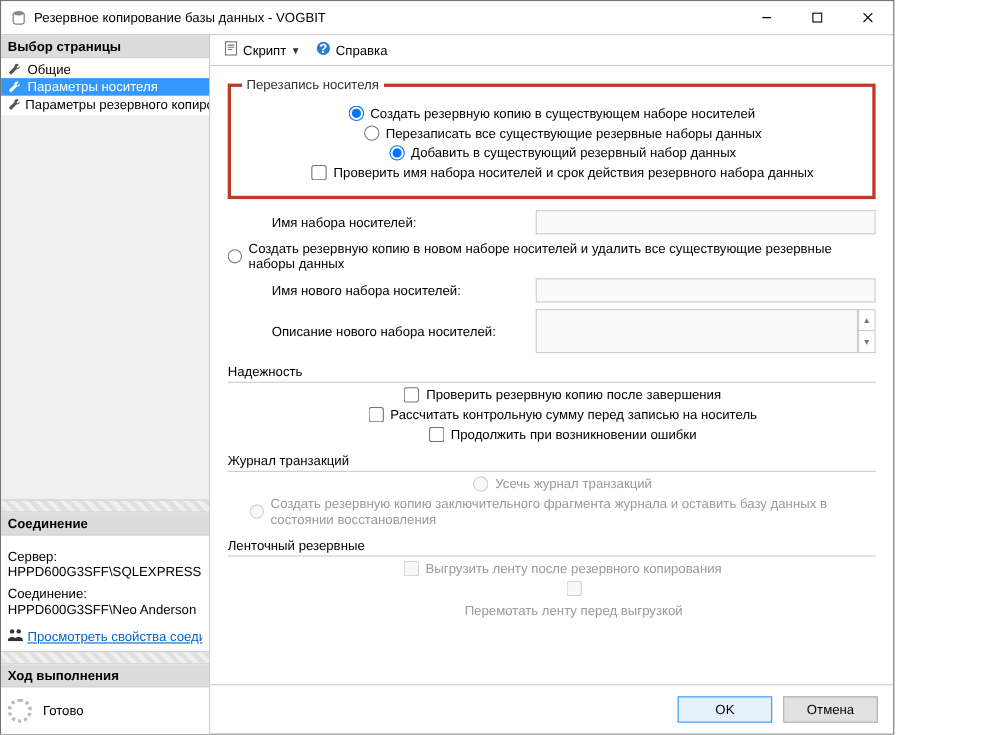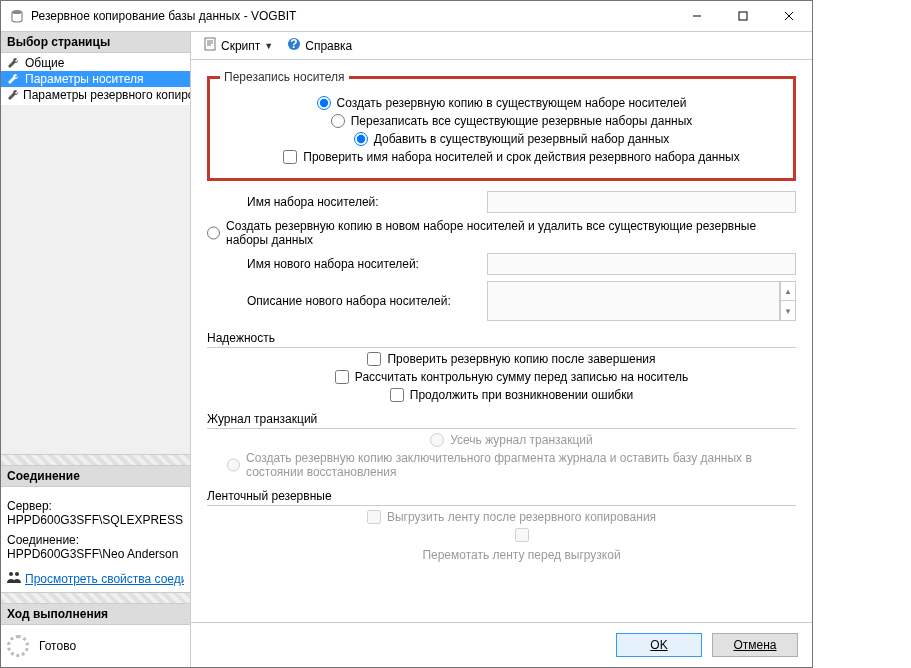--- a/index.html
+++ b/index.html
@@ -38,21 +38,21 @@
 .row { display: flex; align-items: center; margin: 4px 0; gap: 6px; justify-content: center; }
 .row.indent1 { margin-left: 20px; }
 .row.indent2 { margin-left: 40px; flex-direction: column; }
 .row.disabled { color: #9a9a9a; }
 .field-row { display: flex; align-items: center; margin: 6px 0 6px 40px; gap: 10px; }
 .field-row .flabel { width: 230px; }
 .field-row input[type=text], .field-row textarea { flex: 1; border: 1px solid #ccc; background: #fafafa; height: 22px; padding: 2px 4px; }
 .field-row textarea { height: 40px; resize: none; }
 .group-label { margin: 10px 0 4px 0; border-bottom: 1px solid #ccc; padding-bottom: 2px; }
 .footer { border-top: 1px solid #ccc; padding: 10px 14px; display: flex; justify-content: flex-end; gap: 10px; }
-.btn { min-width: 86px; height: 24px; border: 1px solid #adadad; background: #e1e1e1; display: flex; align-items: center; justify-content: center; cursor: default; text-decoration: underline; }
+.btn { min-width: 86px; height: 24px; border: 1px solid #adadad; background: #e1e1e1; display: flex; align-items: center; justify-content: center; cursor: default; }
 .btn.primary { border: 1px solid #3399ff; background:#e5f1fb; }
 input[type=radio], input[type=checkbox] { margin: 0; width: 14px; height: 14px; }
 input[type=radio]:disabled + span, input[type=checkbox]:disabled + span { color: #9a9a9a; }
 .updown { width: 16px; display: flex; flex-direction: column; border: 1px solid #ccc; }
 .updown div { height: 19px; display:flex; align-items:center; justify-content:center; font-size:9px; color:#777; border-bottom:1px solid #ccc;}
 .updown div:last-child{border-bottom:none;}
 .wrapta { display:flex; flex:1; }
 </style>
 </head>
 <body>

